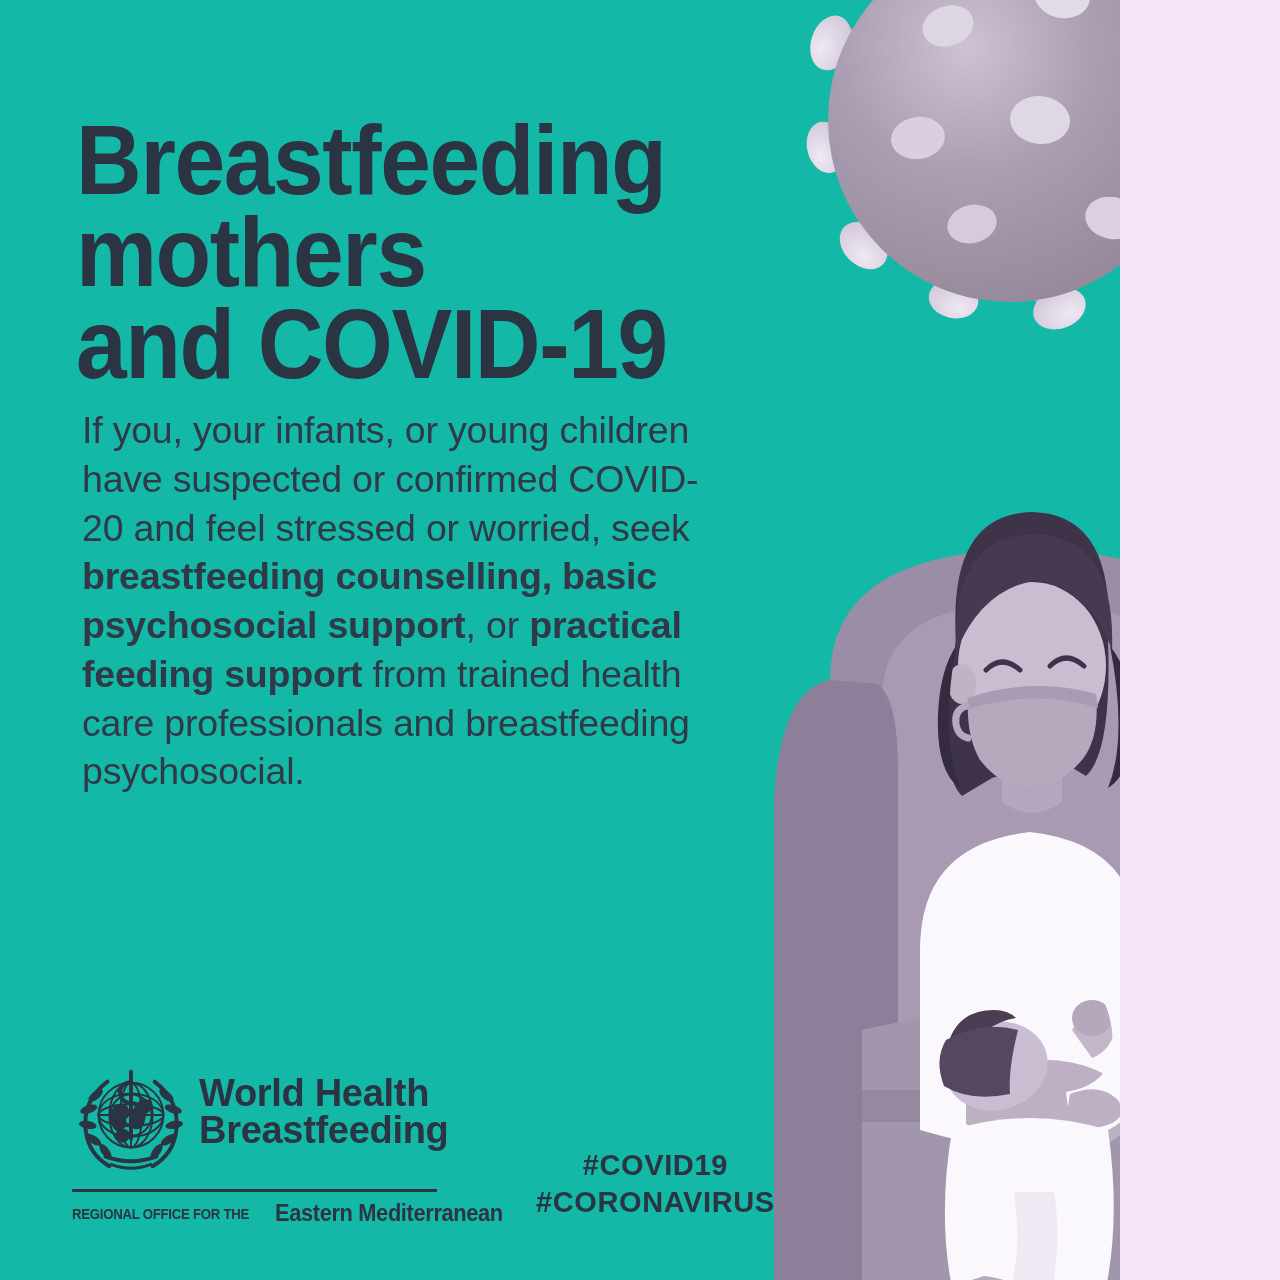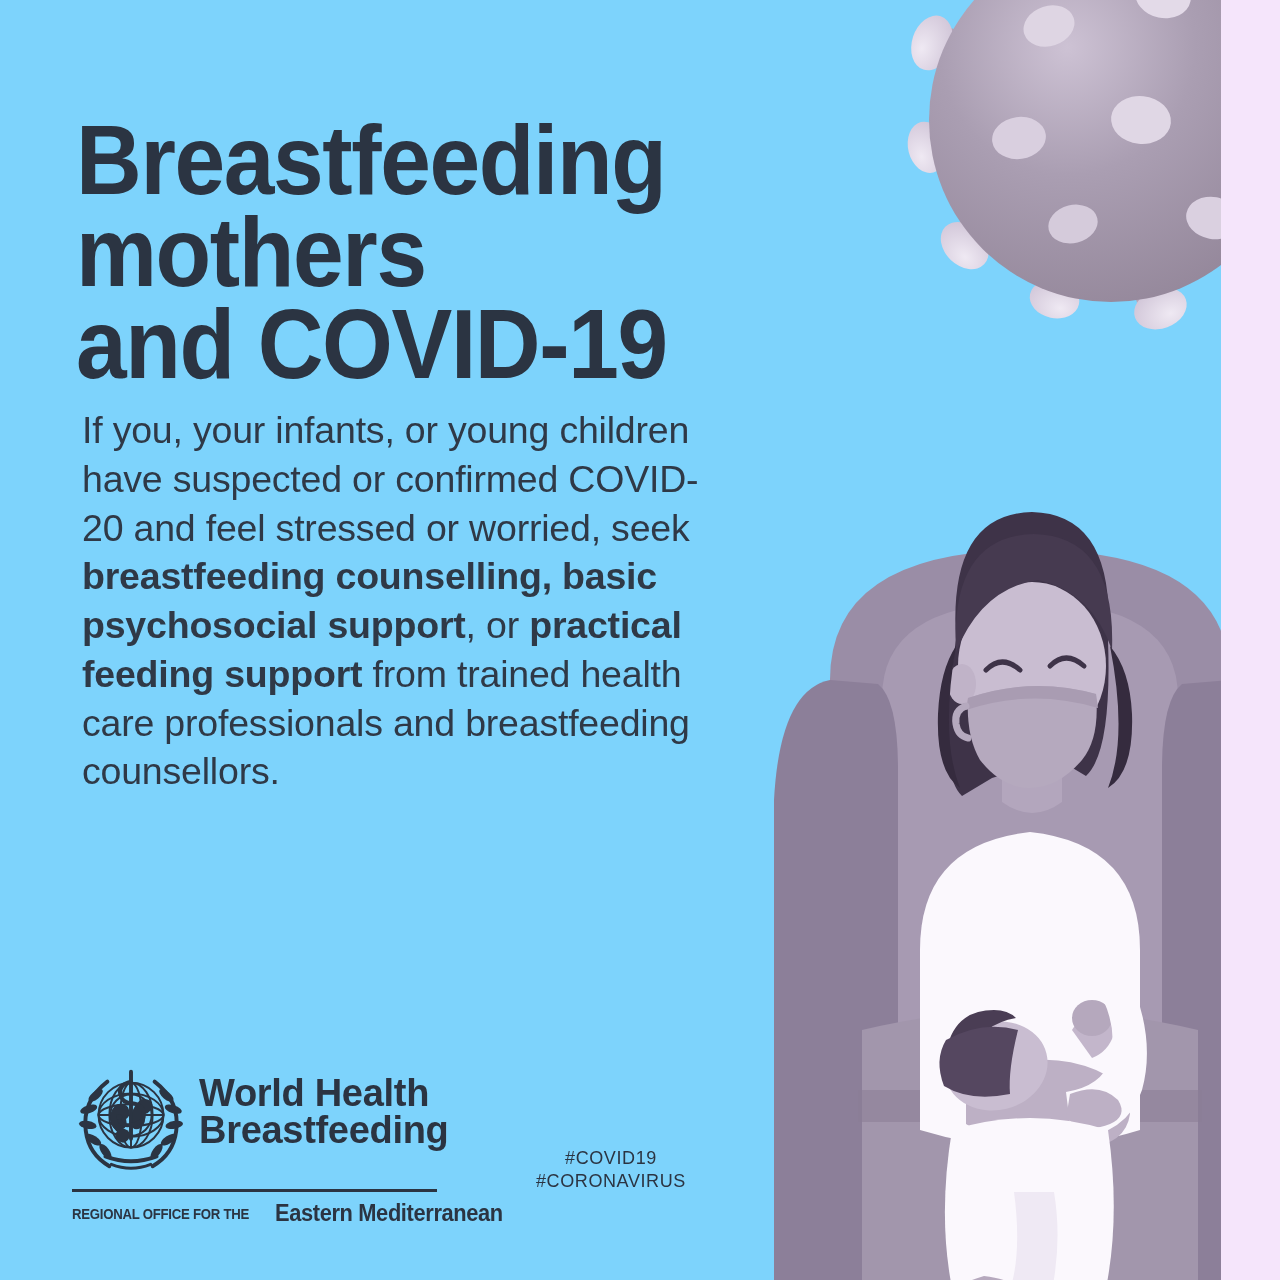--- a/index.html
+++ b/index.html
@@ -6,22 +6,22 @@
   html,body{margin:0;padding:0;}
   body{
     width:1280px;height:1280px;
     background:#f5e5fb;
     font-family:"Liberation Sans", sans-serif;
     overflow:hidden;
     position:relative;
   }
   .poster{
     position:absolute;inset:0;
-    width:1221px;height:1280px;
-    background:#7dd3fc;
+    width:1120px;height:1280px;
+    background:#14b8a6;
     overflow:hidden;
   }
 
   
   .virus-art{
     position:absolute;
     top:-180px;right:-150px;
     width:560px;height:620px;
     pointer-events:none;
   }
@@ -117,22 +117,22 @@
     letter-spacing:-0.4px;
     transform:scaleX(0.93);
     transform-origin:left bottom;
   }
 
   
   .hashtags{
     position:absolute;
     left:536px;top:1147px;
     color:#2b3442;
-    font-weight:400;
-    font-size:18px;
+    font-weight:700;
+    font-size:29px;
     line-height:1.27;
     letter-spacing:0.6px;
     text-align:center;
     white-space:pre-line;
     z-index:4;
   }
 </style>
 </head>
 <body>
 
@@ -226,21 +226,21 @@
       <ellipse cx="262" cy="404" rx="25" ry="19" fill="#d5cbdb" transform="rotate(-14 262 404)"></ellipse>
       <ellipse cx="402" cy="398" rx="27" ry="21" fill="#dad0e0" transform="rotate(10 402 398)"></ellipse>
       <ellipse cx="446" cy="280" rx="26" ry="20" fill="#ded5e3" transform="rotate(4 446 280)"></ellipse>
     </g>
   </svg>
 
   <div class="headline">Breastfeeding mothers
 and COVID-19</div>
 
   <div class="body-copy">
-    <span>If you, your infants, or young children have suspected or confirmed COVID-20 and feel stressed or worried, seek </span><b>breastfeeding counselling, basic psychosocial support</b><span>, or </span><b>practical feeding support</b><span> from trained health care professionals and breastfeeding counsellors.</span>
+    <span>If you, your infants, or young children have suspected or confirmed COVID-20 and feel stressed or worried, seek </span><b>breastfeeding counselling, basic psychosocial support</b><span>, or </span><b>practical feeding support</b><span> from trained health care professionals and breastfeeding psychosocial.</span>
   </div>
 
   <svg class="illustration" viewBox="0 0 520 860" xmlns="http://www.w3.org/2000/svg">
     <defs>
       <clipPath id="frameclip">
           <rect x="0" y="0" width="520" height="860"></rect>
         </clipPath>
     </defs>
     <g clip-path="url(#frameclip)">
 

